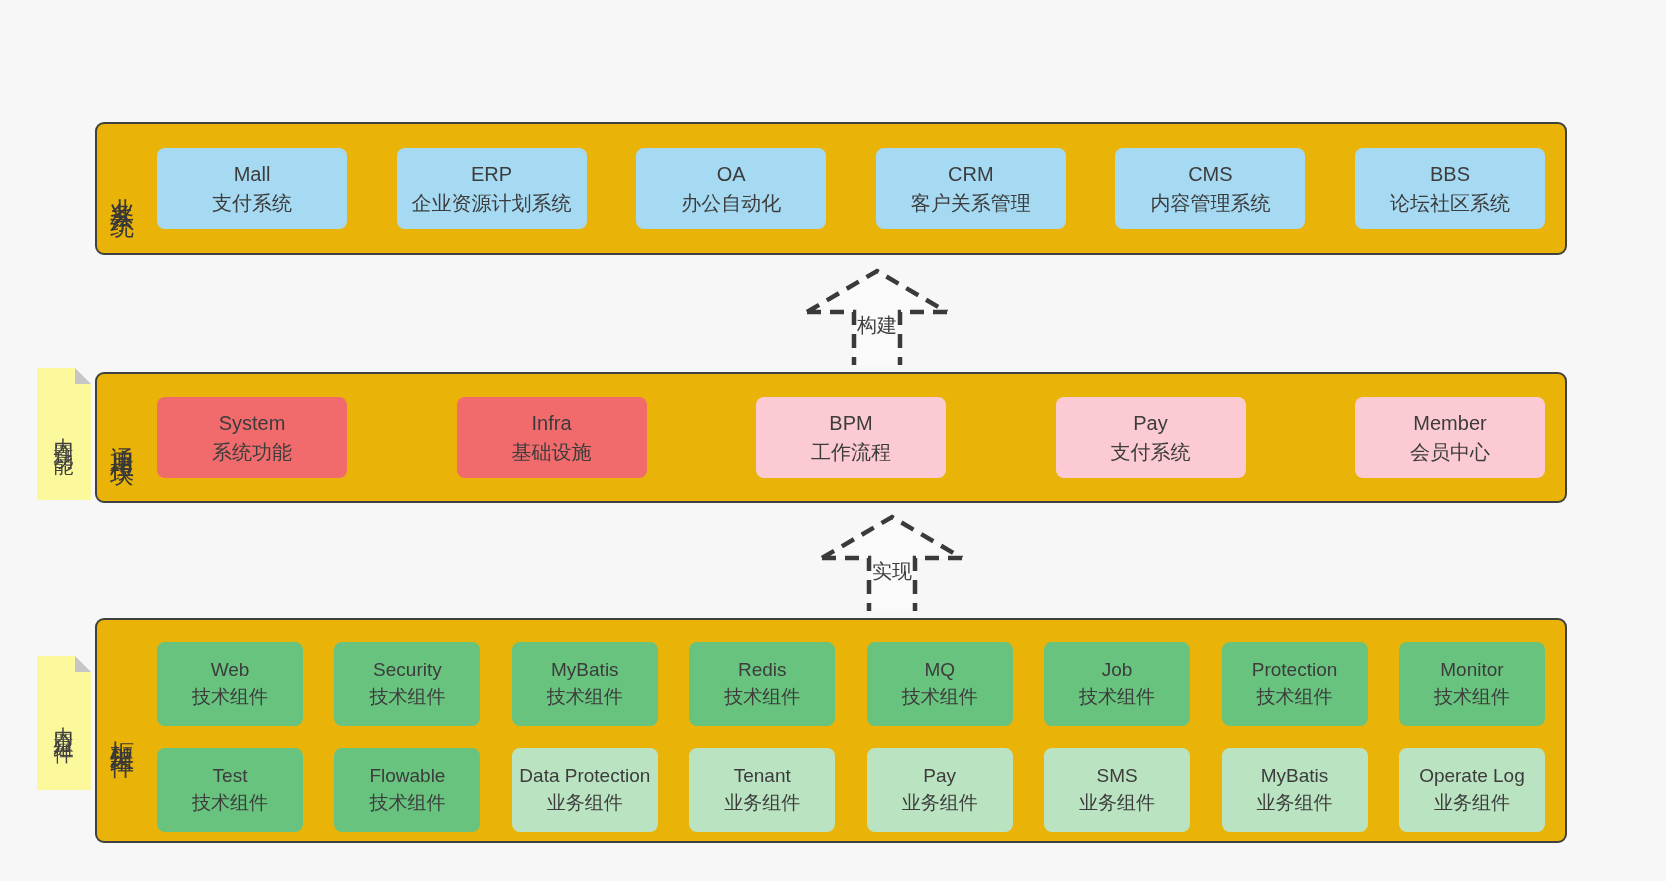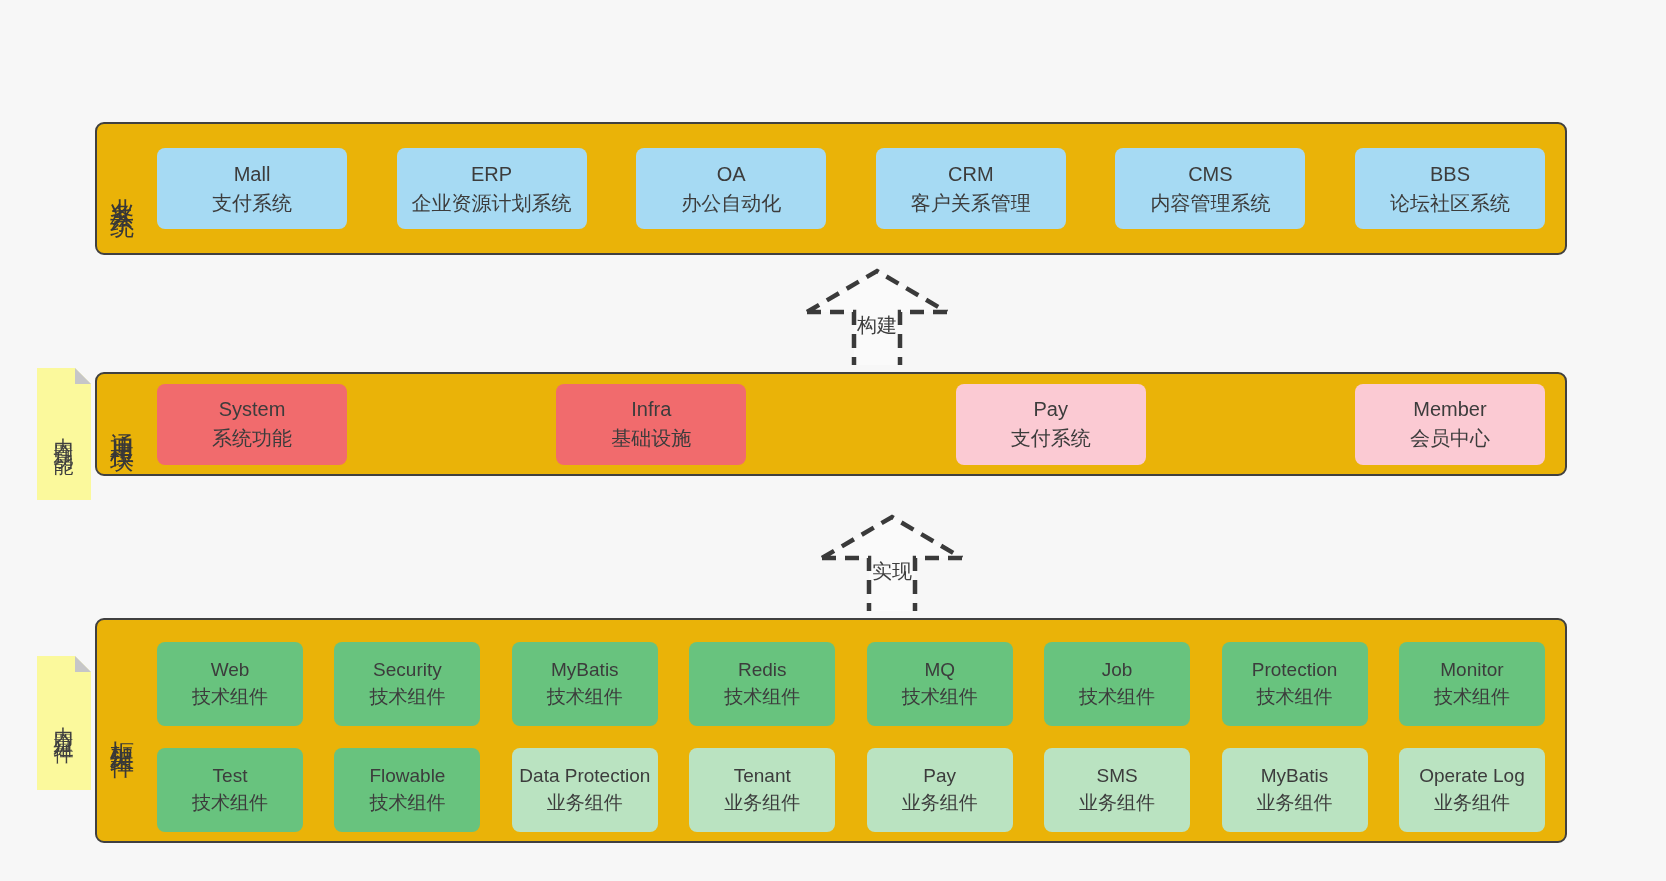--- a/index.html
+++ b/index.html
@@ -95,32 +95,36 @@
   <polygon points="75,3 145,44 98,44 98,97 52,97 52,44 5,44" fill="#fafafa"></polygon>
   <path d="M5,44 L75,3 L145,44 M5,44 H52 V97 M145,44 H98 V97" fill="none" stroke="#3a3a3a" stroke-width="4.5" stroke-dasharray="14 9"></path>
   <text x="75" y="64" text-anchor="middle">构建</text>
 </svg>
 
 <div class="sticky" style="left:37px;top:368px;height:132px;">
   <span class="fold"></span>
   <span class="sticky-label">内置功能</span>
 </div>
 
-<div class="layer" style="top:372px;height:104px;">
+<div class="layer" style="top:372px;height:131px;">
   <div class="label-col">
     <div class="vlabel">通用模块</div>
   </div>
   <div class="boxes">
     <div class="box w6 box-red">
       <span>System</span>
       <span>系统功能</span>
     </div>
     <div class="box w6 box-red">
       <span>Infra</span>
       <span>基础设施</span>
+    </div>
+    <div class="box w6 box-pink">
+      <span>BPM</span>
+      <span>工作流程</span>
     </div>
     <div class="box w6 box-pink">
       <span>Pay</span>
       <span>支付系统</span>
     </div>
     <div class="box w6 box-pink">
       <span>Member</span>
       <span>会员中心</span>
     </div>
   </div>

